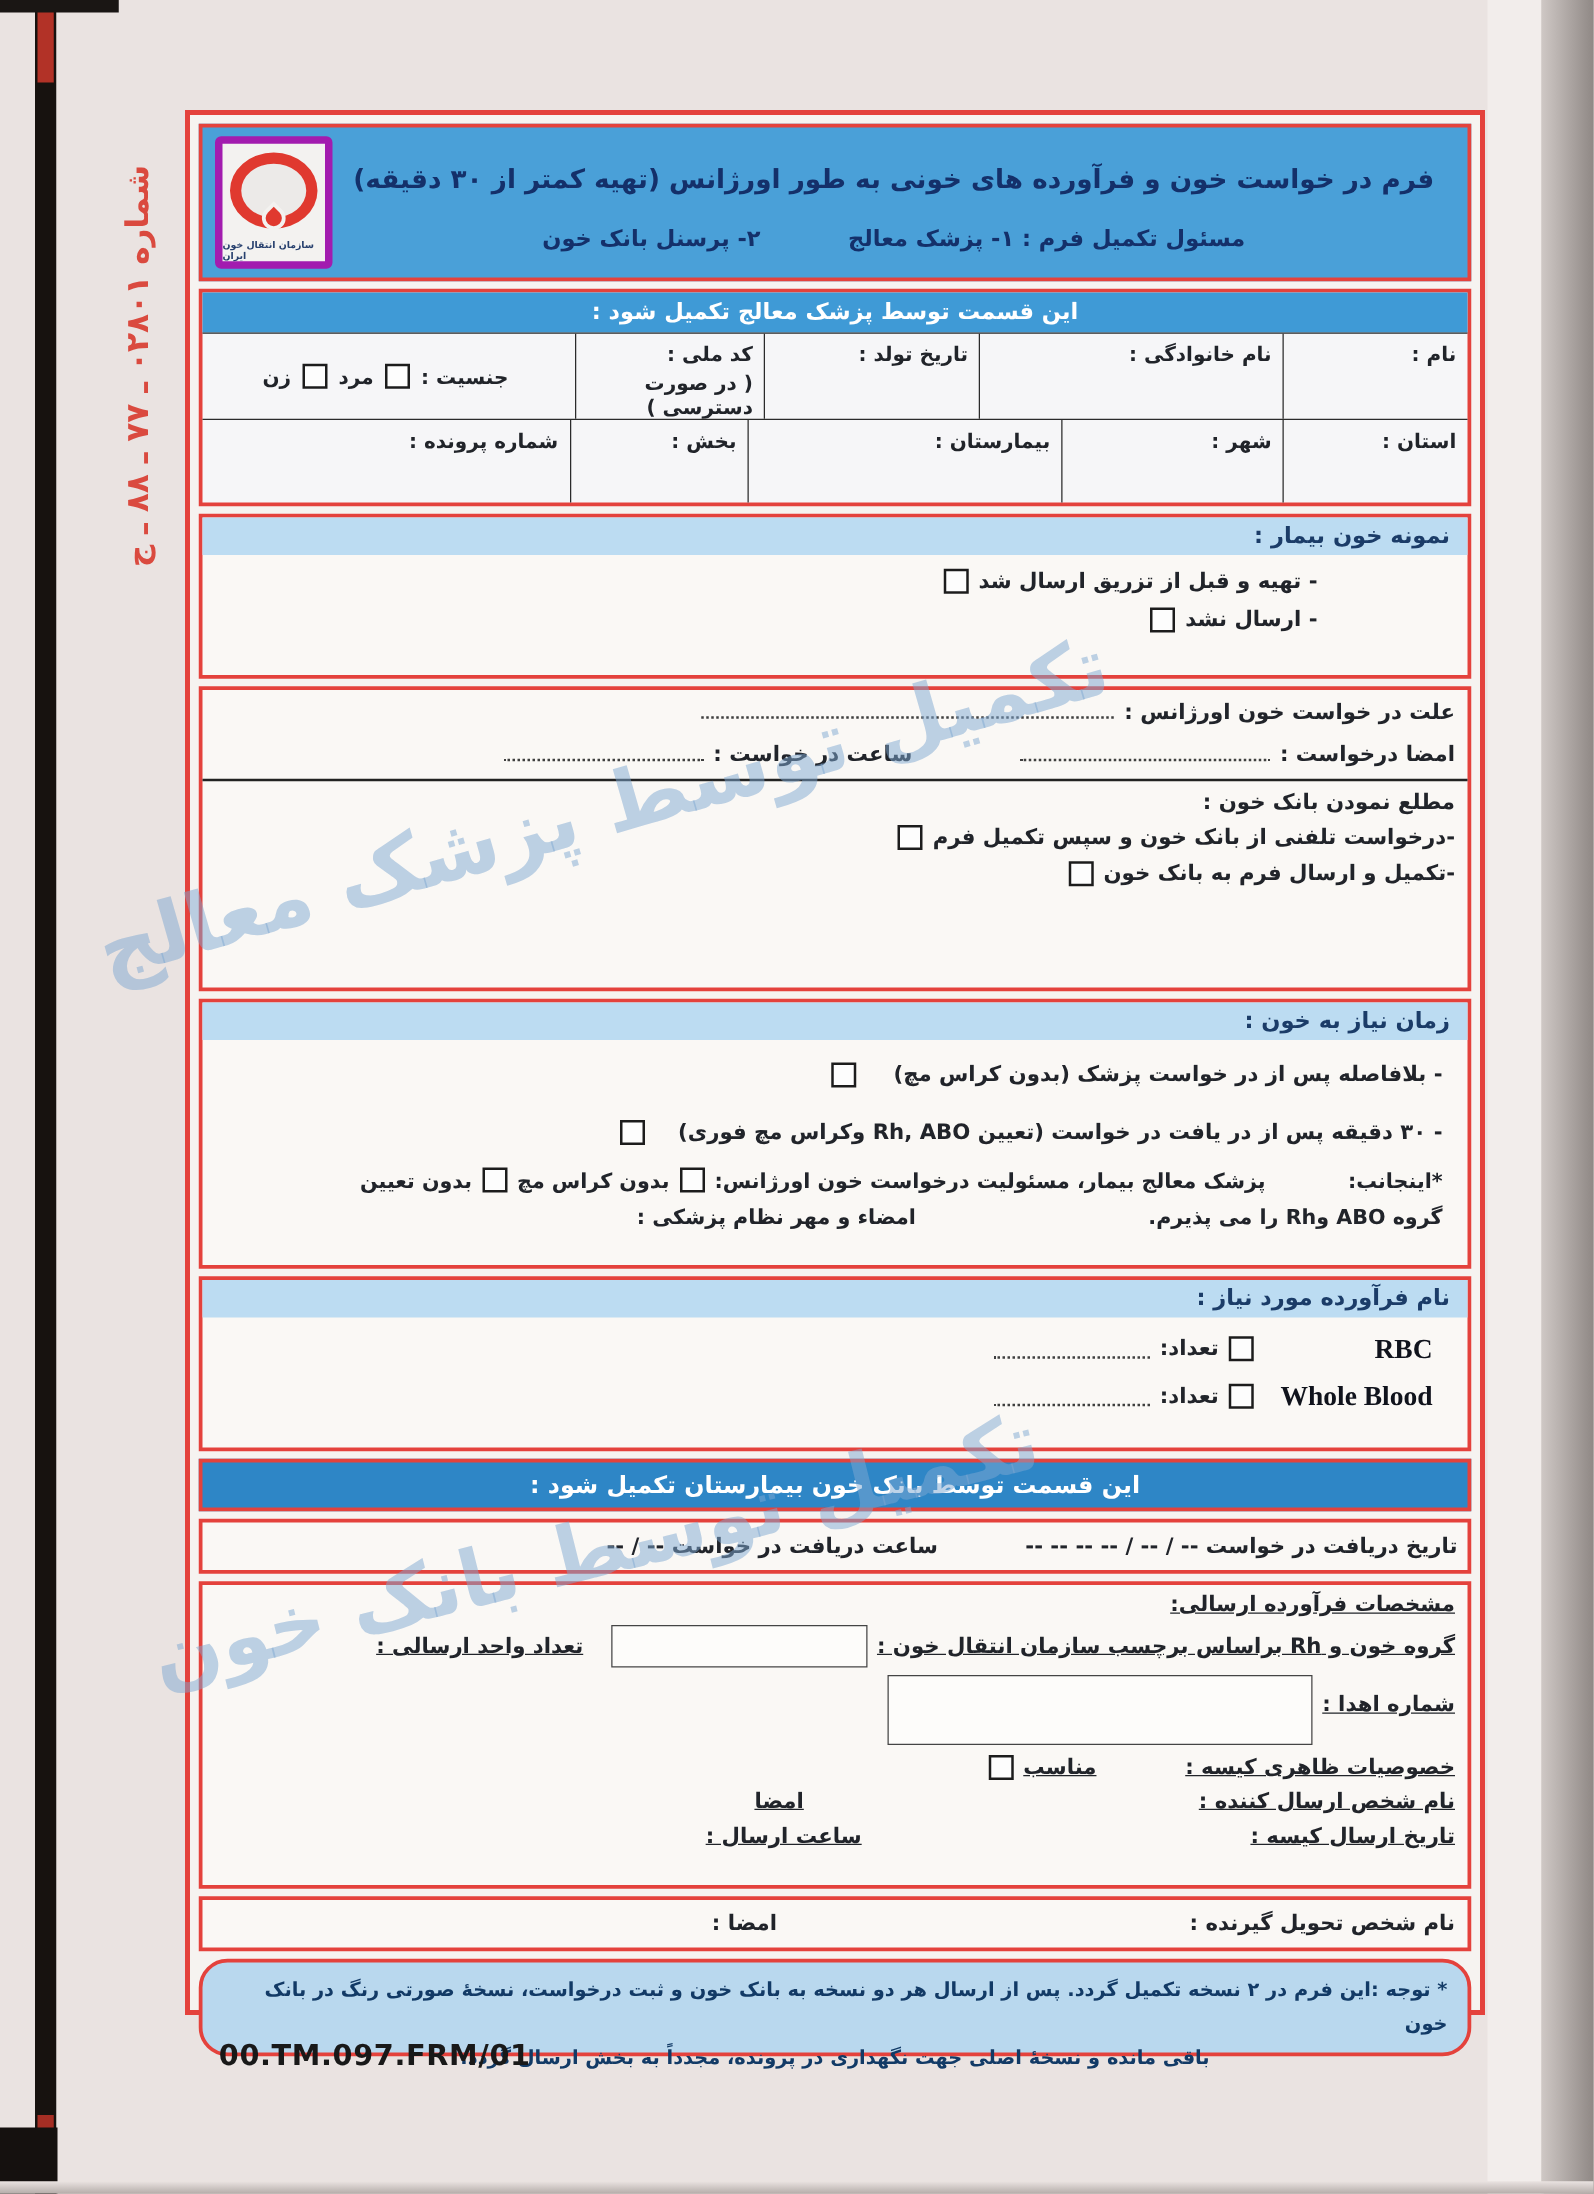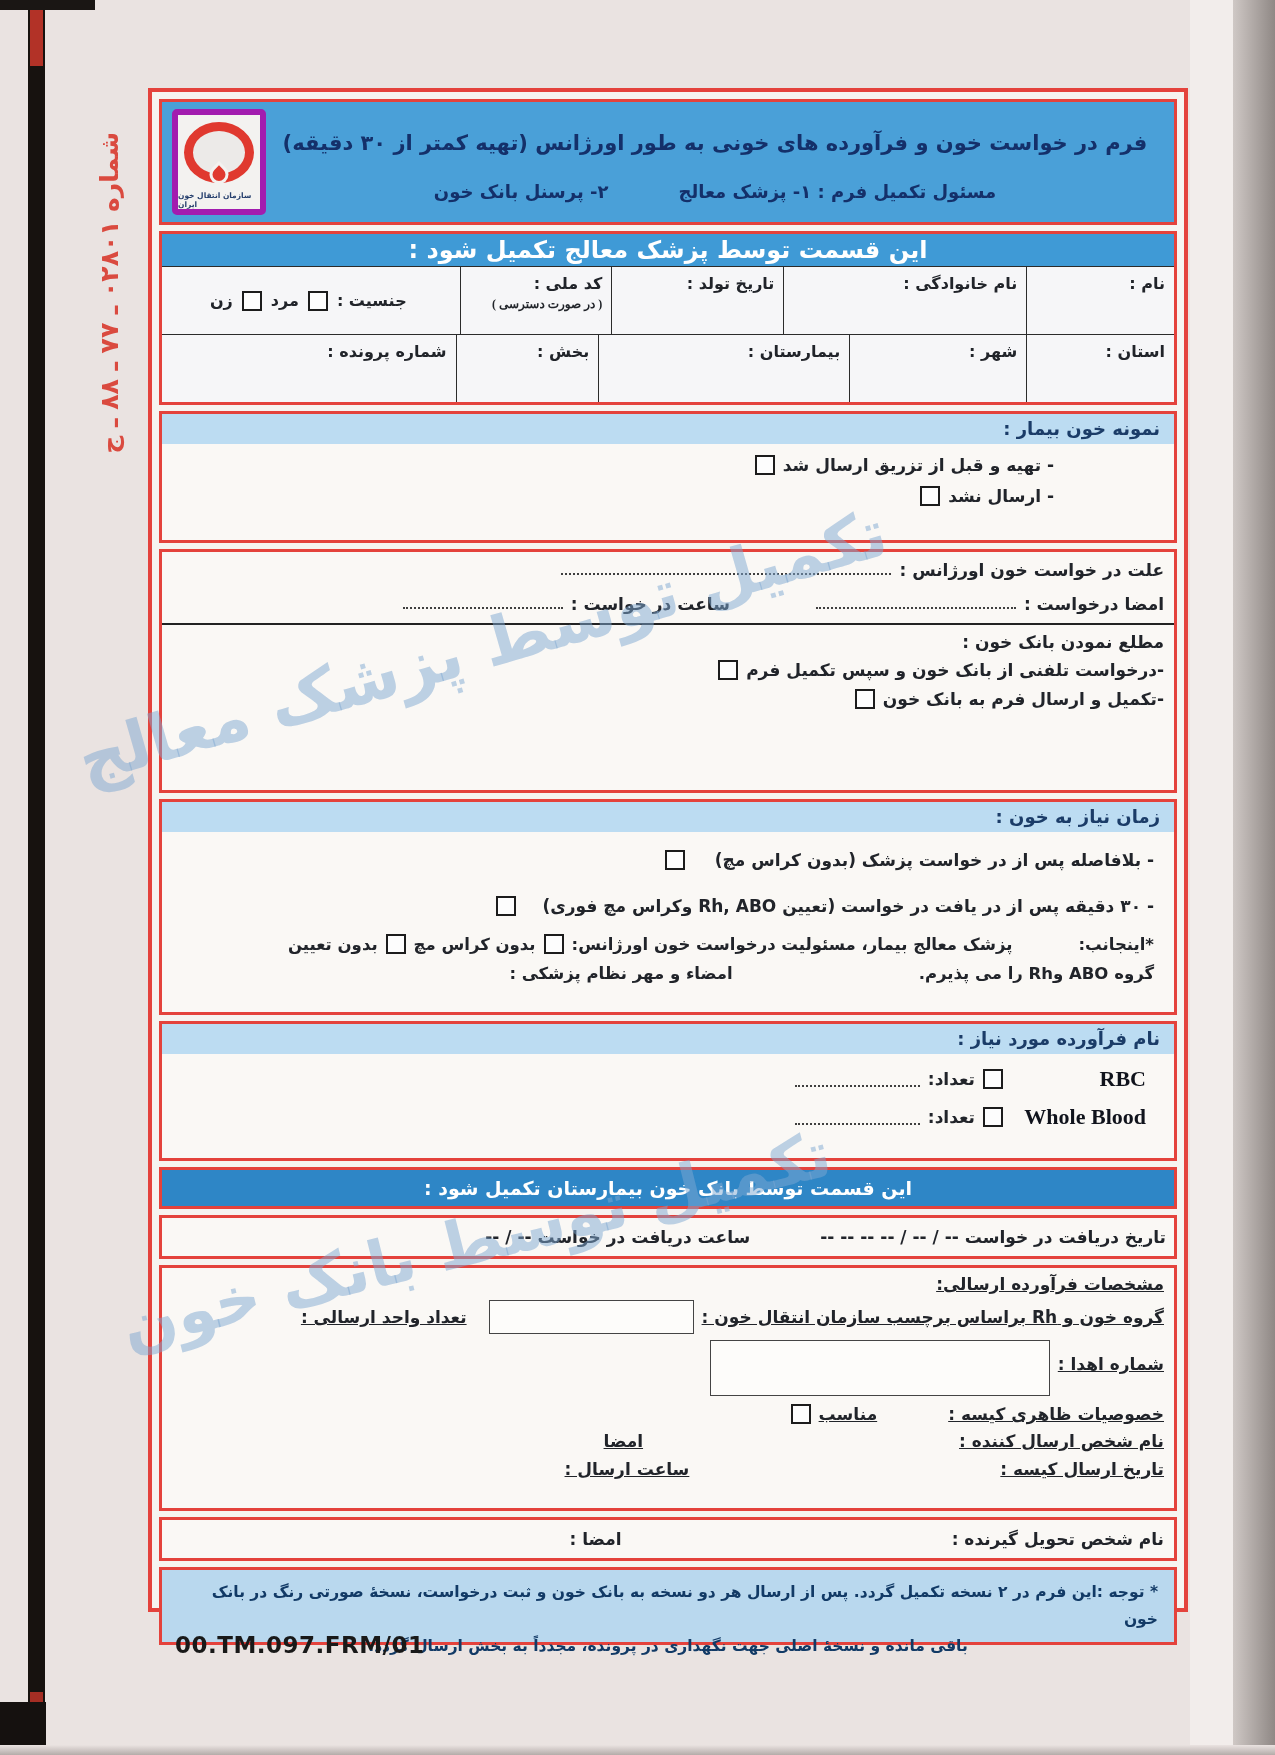--- a/index.html
+++ b/index.html
@@ -25,41 +25,41 @@
       font-weight:700;white-space:nowrap;direction:rtl;}
   .wm1{left:120px;top:600px;width:780px;font-size:66px;transform:rotate(-16deg);}
   .wm2{left:140px;top:1200px;width:700px;font-size:64px;transform:rotate(-14deg);}
   
   .form-frame{position:absolute;left:148px;top:88px;width:1040px;height:1524px;
         box-sizing:border-box;border:4px solid #e4423c;background:#f6f3f0;padding:7px;
         display:flex;flex-direction:column;gap:6px;direction:rtl;z-index:2;}
   .sec{box-sizing:border-box;border:3px solid #e4423c;background:#faf8f5;flex:none;}
   .hatch{background-image:repeating-linear-gradient(135deg,rgba(255,255,255,.20) 0 3px,rgba(255,255,255,0) 3px 8px);}
   .band{box-sizing:border-box;width:100%;font-weight:700;}
-  .band-blue{background:#3f9ad6;color:#fff;text-align:center;font-size:24px;line-height:32px;height:32px;}
+  .band-blue{background:#3f9ad6;color:#fff;text-align:center;font-size:18px;line-height:32px;height:32px;}
   .band-light{background:#bcdcf2;color:#1b3c68;text-align:right;font-size:18px;line-height:30px;height:30px;padding:0 14px;margin-left:24px;}
   
   .sec-header{height:126px;background:#4aa0d8;display:flex;direction:ltr;align-items:center;padding:6px 10px;}
   .logo{width:94px;height:106px;background:#f3f2f0;border:6px solid #a21caf;border-radius:5px;
         display:flex;flex-direction:column;align-items:center;justify-content:flex-start;padding-top:7px;box-sizing:border-box;}
   .logo-ring{position:relative;width:52px;height:60px;border:9px solid #e0392f;border-radius:50%;background:#eceae8;}
   .logo-drop{position:absolute;left:50%;bottom:-7px;transform:translateX(-50%) rotate(45deg);
         width:13px;height:13px;background:#e0392f;border-radius:0 50% 50% 50%;box-shadow:0 0 0 3px #f3f2f0;}
   .logo-caption{margin-top:8px;font-size:7.5px;color:#27406e;font-weight:700;}
   .header-text{flex:1;direction:rtl;text-align:center;color:#14306a;}
   .header-title{font-size:21px;font-weight:700;margin-top:8px;}
   .header-sub{font-size:18px;font-weight:700;margin-top:26px;display:flex;justify-content:center;gap:70px;}
   
   .sec-table{height:174px;display:flex;flex-direction:column;background:#f6f6f8;}
   .trow{display:flex;flex:1;border-top:1.6px solid #2b2b2b;}
   .trow:first-of-type{border-top:none;}
   .tcell{box-sizing:border-box;padding:7px 9px 0 4px;font-size:16px;font-weight:700;overflow:hidden;}
   .tcell + .tcell{border-left:none;}
   .tcell:not(:last-child){border-left:1.6px solid #2b2b2b;}
-  .hint{font-size:12px;font-weight:700;display:block;margin-top:4px;font-family:Liberation Serif, serif;}
+  .hint{font-size:16px;font-weight:700;display:block;margin-top:4px;}
   .gender-cell{display:flex;align-items:center;justify-content:center;gap:9px;padding-top:0;}
   
   .line{display:flex;align-items:center;gap:8px;font-size:17px;font-weight:700;}
   .cb{width:16px;height:16px;border:2px solid #1c1c1c;background:#fdfdfd;display:inline-block;flex:none;}
   .dots{border-bottom:2.4px dotted #3f3f3f;align-self:flex-end;margin-bottom:5px;flex:none;}
   .spacer{flex:none;}
   .divider{border-top:2px solid #222;margin:9px -10px 7px -10px;}
   
   .sec-sample{height:132px;}
   .sec-sample .line{padding:0 120px 0 10px;margin-top:11px;}
@@ -70,21 +70,21 @@
   .sec-product .line{padding:0 28px 0 10px;margin-top:12px;}
   .product-name{width:135px;direction:ltr;text-align:right;font-family:"Liberation Serif",serif;
         font-size:22px;font-weight:700;color:#10131c;}
   .band-dark{height:42px;background:#2e86c6;color:#fff;display:flex;align-items:center;justify-content:center;
         font-size:19px;font-weight:700;}
   .sec-receive{height:44px;display:flex;align-items:center;padding:0 8px;font-size:17px;font-weight:700;gap:70px;}
   .sec-specs{height:246px;padding:6px 10px 16px 10px;text-decoration:underline;}
   .inputbox{box-sizing:border-box;border:1.6px solid #444;background:#fdfcfa;flex:none;}
   .sec-delivery{height:44px;display:flex;align-items:center;padding:0 10px;font-size:17px;font-weight:700;}
   .sec-note{height:78px;background:#b9d8ee;color:#123a66;font-size:15.5px;font-weight:700;
-        padding:9px 16px 0 16px;box-sizing:border-box;line-height:1.75;}
+        padding:9px 16px 0 16px;box-sizing:border-box;line-height:1.75;border-radius:23px;}
   .note-l1{text-align:right;}
   .note-l2{text-align:center;}
   .form-code{position:absolute;left:175px;top:1632px;font-size:23px;font-weight:700;color:#191919;
         letter-spacing:.5px;z-index:3;font-family:"DejaVu Sans",sans-serif;}
   .lbl{display:inline;}
 </style>
 </head>
 <body>
 
 <div class="page">

